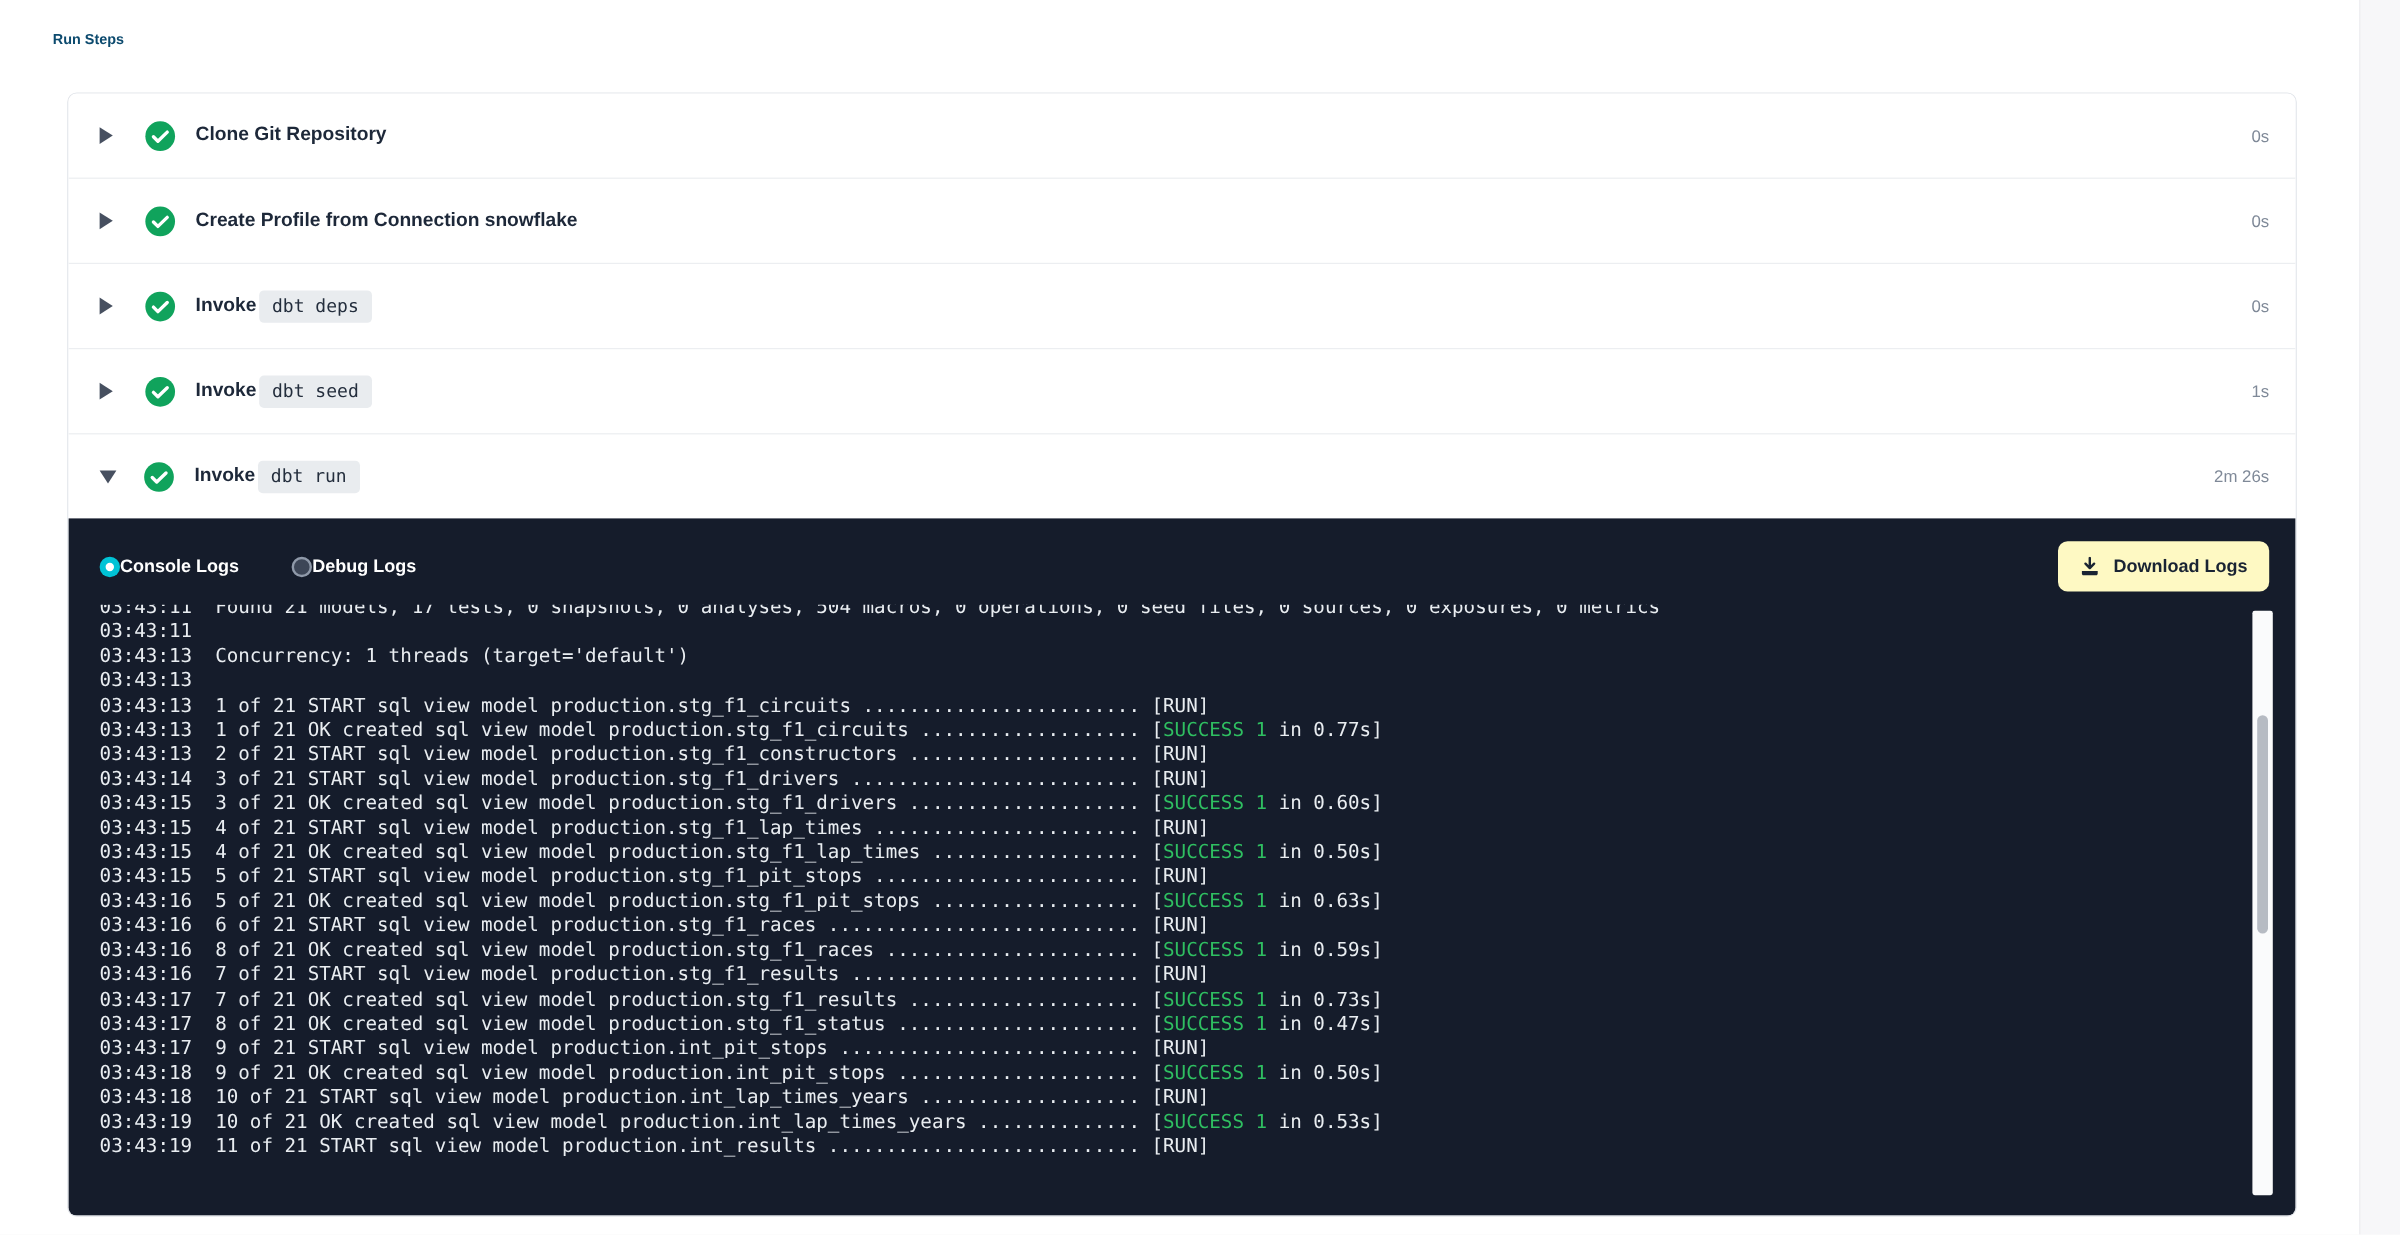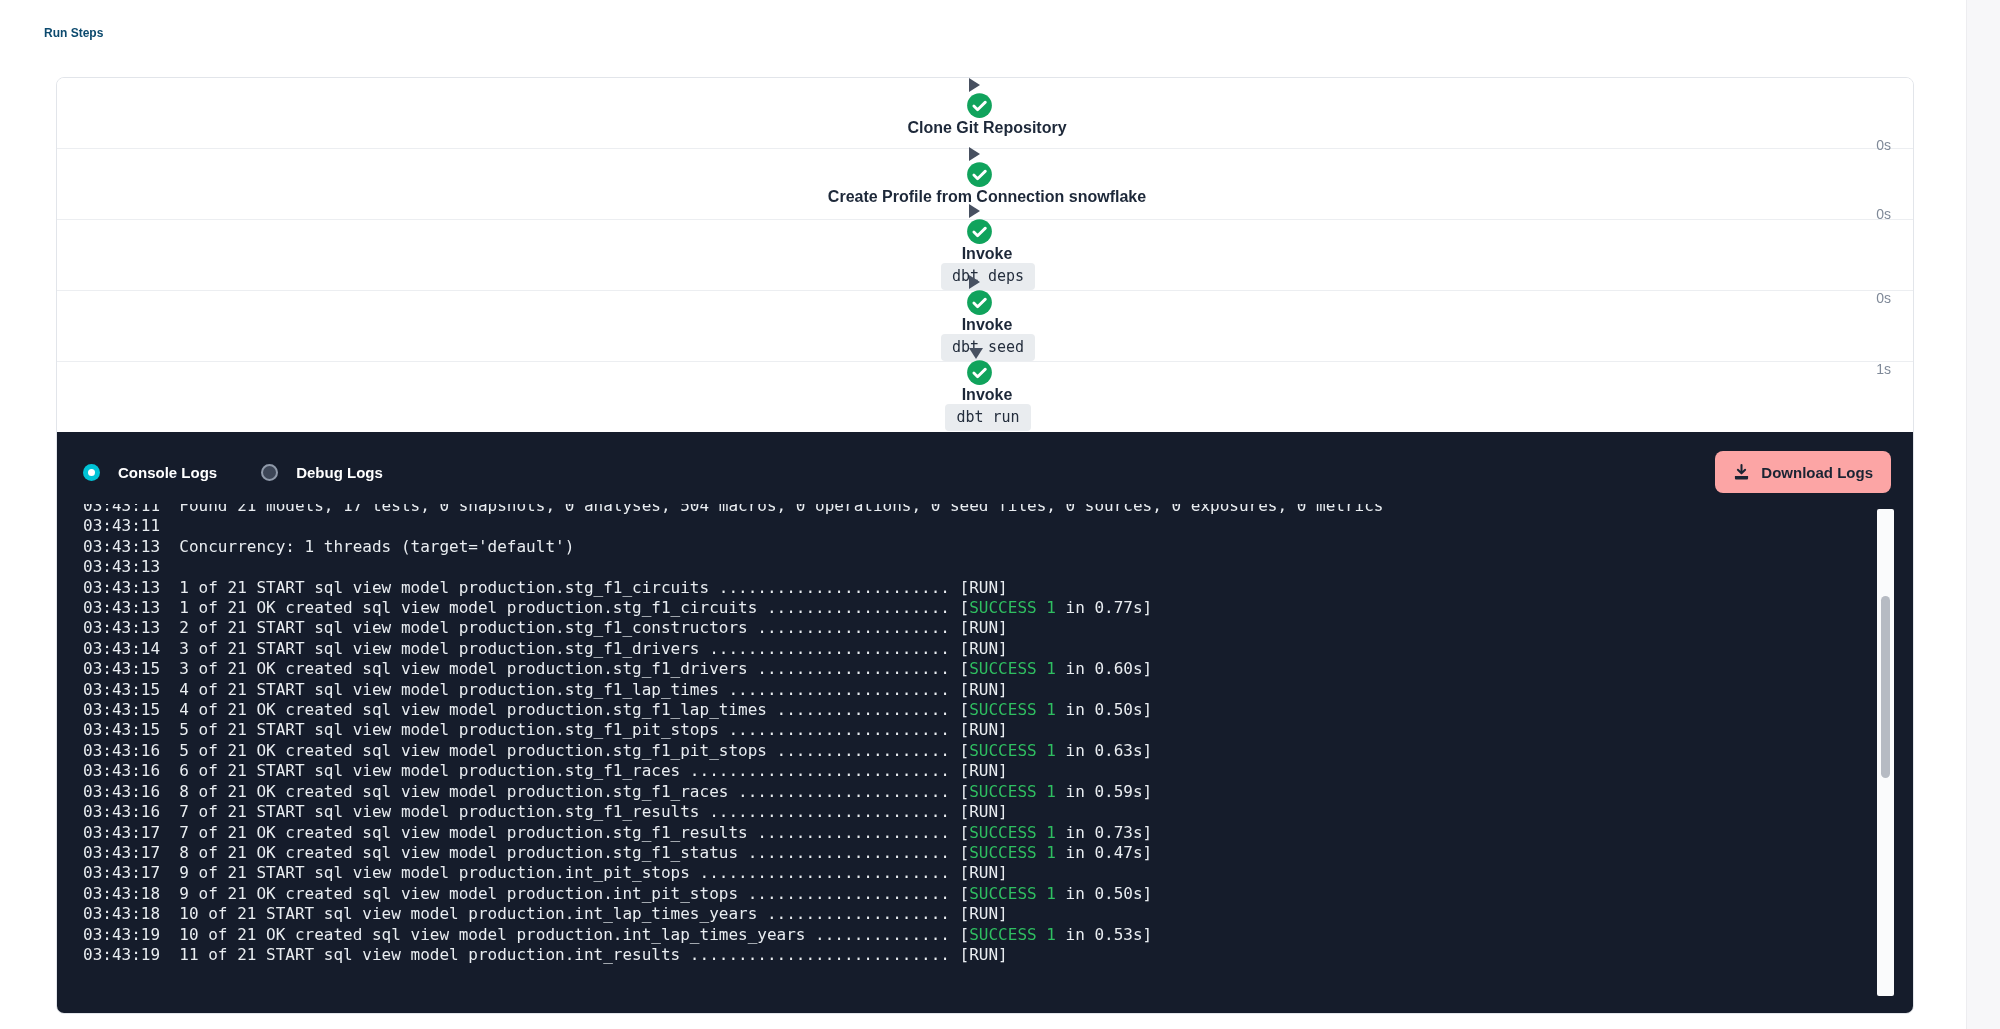--- a/index.html
+++ b/index.html
@@ -1,42 +1,42 @@
 <!DOCTYPE html>
 <html><head>
 <meta charset="utf-8">
 <style>
   html,body{margin:0;padding:0;background:#ffffff;}
   .page{position:relative;width:2000px;height:1029px;background:#ffffff;overflow:hidden;
         font-family:"Liberation Sans",sans-serif;}
   .page-title{position:absolute;left:44px;top:26px;margin:0;font-size:12px;font-weight:700;color:#0c4a6e;}
   .card{position:absolute;left:56px;top:77px;width:1858px;height:937px;box-sizing:border-box;
         background:#fff;border:1px solid #E2E5EA;border-radius:8px;overflow:hidden;}
-  .step-row{height:70px;display:flex;align-items:center;padding:0 22px 0 26px;background:#fff;flex-direction:column;}
+  .step-row{height:70px;display:flex;align-items:center;padding:0 22px 0 26px;background:#fff;}
   .step-row + .step-row{border-top:1px solid #ECEEF1;justify-content:center;}
   .caret{width:0;height:0;margin-right:26px;flex:0 0 auto;}
   .caret.right{border-top:7px solid transparent;border-bottom:7px solid transparent;border-left:11px solid #475060;}
   .caret.down{border-left:7px solid transparent;border-right:7px solid transparent;border-top:11px solid #475060;margin-right:22px;}
   .check{flex:0 0 auto;margin-right:16px;display:flex;}
   .step-label{font-size:16px;font-weight:700;color:#1D2839;}
   .cmd-badge{margin-left:2px;background:#E9ECEF;border-radius:4px;padding:4px 11px 5px;
              font-family:"DejaVu Sans Mono",monospace;font-size:15px;color:#242E3D;}
   .step-duration{margin-left:auto;font-size:14px;color:#7F8998;}
   
   .log-panel{position:relative;height:581px;background:#151C2B;overflow:hidden;}
   .log-header{display:flex;align-items:center;justify-content:space-between;height:64px;padding:8px 22px 0 26px;}
   .radios{display:flex;align-items:center;gap:44px;}
-  .radio-opt{display:flex;gap:18px;cursor:pointer;}
+  .radio-opt{display:flex;cursor:pointer;}
   .radio{width:17px;height:17px;border-radius:50%;box-sizing:border-box;position:relative;flex:0 0 auto;}
   .radio.sel{background:#00C3D6;}
   .radio.sel .dot{position:absolute;left:5px;top:5px;width:7px;height:7px;border-radius:50%;background:#fff;}
   .radio.unsel{background:#3D4657;border:2px solid #8F99A9;}
   .radio-label{font-size:15px;font-weight:700;color:#FFFFFF;}
   .dl-btn{display:flex;align-items:center;gap:11px;height:42px;padding:0 18px;border:none;border-radius:8px;
-          background:#fca5a5;color:#1A2433;font-family:"Liberation Sans",sans-serif;font-size:15px;font-weight:600;cursor:pointer;}
+          background:#fef9c3;color:#1A2433;font-family:"Liberation Sans",sans-serif;font-size:15px;font-weight:600;cursor:pointer;}
   .log-body{position:absolute;left:26px;right:42px;top:72px;bottom:6px;overflow:hidden;
             font-family:"DejaVu Sans Mono",monospace;font-size:16px;line-height:20.4px;color:#E9EDF1;}
   .log-lines{margin-top:-8px;}
   .log-line{white-space:pre;}
   .log-line .ok{color:#2FBF61;}
   .log-scrollbar{position:absolute;right:19px;top:77px;width:17px;height:487px;background:#FAFBFC;border-radius:2px;}
   .log-thumb{position:absolute;left:4px;top:87px;width:9px;height:182px;background:#B6BBC3;border-radius:5px;}
   .right-gutter{position:absolute;left:1966px;top:0;width:34px;height:1029px;background:#F7F7F9;border-left:1px solid #EDEDF0;}
 </style>
 </head>

